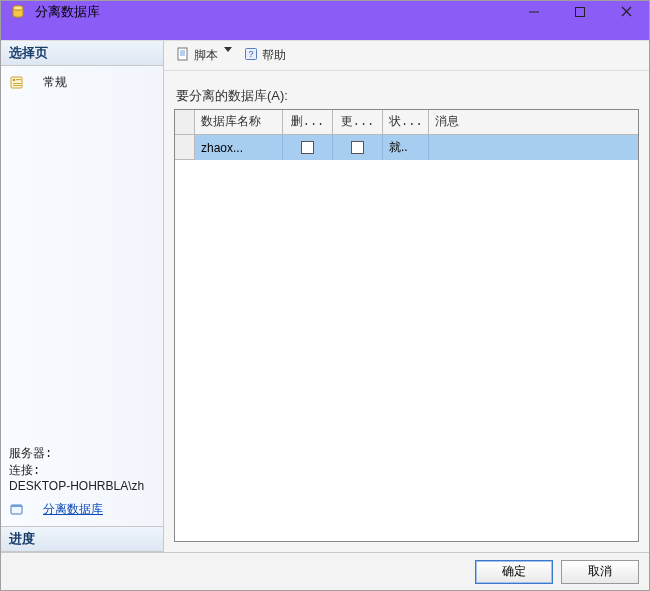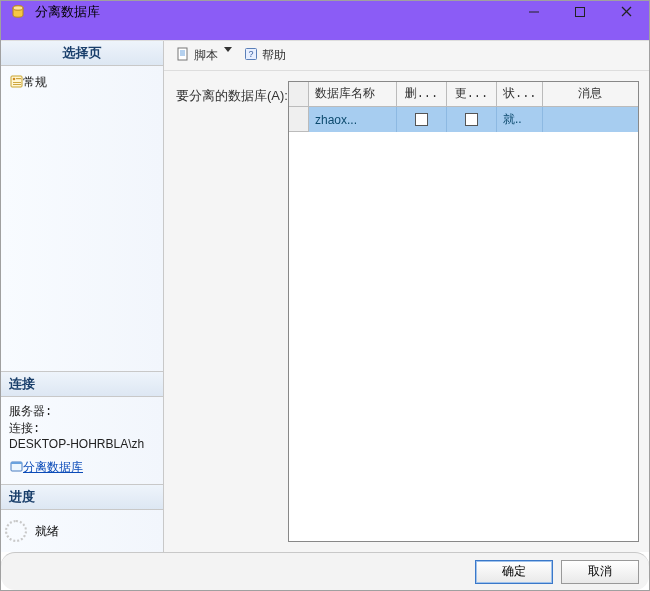--- a/index.html
+++ b/index.html
@@ -56,28 +56,28 @@
   }
   .section-header {
     background: linear-gradient(to bottom, #eef4fb, #dde7f3);
     border-top: 1px solid #c8c8c8;
     border-bottom: 1px solid #c8c8c8;
     padding: 3px 8px;
     font-weight: bold;
     color: #1a3f6b;
     font-size: 13px;
   }
-  .section-header.first { border-top: none; text-align: center; }
+  .section-header.first { border-top: none; }
   .left-content {
     padding: 6px 8px;
     font-size: 12px;
     color: #222;
   }
   .left-item {
-    display: flex; gap: 0;
+    display: flex; align-items: center; gap: 20px;
     padding: 2px 0;
   }
   .left-icon { width: 14px; height: 14px; display:flex; align-items:center; justify-content:center; }
   .conn-label { margin-bottom: 0; font-family: Liberation Mono, monospace; }
   .conn-value { margin-bottom: 6px; }
   .link { color: #0b4bb8; text-decoration: underline; cursor: pointer; }
   .flex-spacer { flex: 1; }
   .progress-row { display:flex; align-items:center; gap:8px; padding: 10px 8px 10px 4px; }
   .spinner {
     width: 22px; height: 22px;
@@ -108,20 +108,21 @@
     border-left: 4px solid transparent;
     border-right: 4px solid transparent;
     border-top: 5px solid #333;
     margin-left: 2px;
   }
   .main-body {
     flex: 1;
     padding: 10px 10px 10px 10px;
     background: #f5f5f5;
     display: flex;
+    flex-direction: column;
     min-height: 0;
   }
   .grid-label { font-size: 13px; margin: 6px 0 4px 2px; color: #333; }
   .grid {
     flex: 1;
     background: #fff;
     border: 1px solid #888;
     overflow: hidden;
     display: flex;
     flex-direction: column;
@@ -143,38 +144,38 @@
     padding: 3px 6px;
     font-size: 12px;
     color: #333;
     white-space: nowrap;
     overflow: hidden;
   }
   .col-name { width: 88px; }
   .col-drop { width: 50px; text-align:center; }
   .col-update { width: 50px; text-align:center; }
   .col-state { width: 46px; }
-  .col-msg { flex: 1; border-right: none; margin-left: 29px; }
+  .col-msg { flex: 1; border-right: none; }
   .grid-row {
     display: flex;
     height: 25px;
     background: #a7cdf0;
     align-items: stretch;
   }
   .gr-rowhdr {
     width: 20px;
     background: #efefef;
     border-right: 1px solid #bbb;
     border-bottom: 1px solid #bbb;
   }
   .gc {
     border-right: 1px solid #8db9e2;
     padding: 3px 6px;
     font-size: 12px;
-    color: #0c4a6e;
+    color: #000000;
     display: flex;
     align-items: center;
     overflow: hidden;
     white-space: nowrap;
   }
   .gc.center { justify-content: center; }
   .col-msg-cell { flex:1; border-right: none; }
   .cb {
     width: 13px; height: 13px;
     background: #fff;
@@ -184,21 +185,20 @@
   
   .footer {
     height: 38px;
     border-top: 1px solid #c8c8c8;
     display: flex;
     align-items: center;
     justify-content: flex-end;
     gap: 8px;
     padding: 0 10px;
     background: #f3f3f3;
-    border-radius: 14px;
   }
   .btn {
     min-width: 78px;
     height: 24px;
     border: 1px solid #999;
     background: linear-gradient(#fff, #e9e9e9);
     font-size: 12px;
     display: flex; align-items: center; justify-content: center;
     padding: 0 10px;
   }
@@ -252,41 +252,36 @@
               <rect x="3" y="7" width="8" height="1" fill="#cfa740"></rect>
               <rect x="3" y="9" width="8" height="1" fill="#cfa740"></rect>
             </svg>
           </span>
           <span>常规</span>
         </div>
       </div>
 
       <div class="flex-spacer"></div>
 
-      <div class="section-header">连接</div>
       <div class="left-content">
         <div class="conn-label">服务器:</div>
         <div class="conn-label">连接:</div>
         <div class="conn-value">DESKTOP-HOHRBLA\zh</div>
         <div class="left-item">
           <span class="left-icon">
             <svg width="13" height="13" viewBox="0 0 13 13">
               <rect x="1" y="2" width="11" height="9" rx="1" fill="#eef7ff" stroke="#4a7cc0"></rect>
               <rect x="1" y="2" width="11" height="2" fill="#6aa2de"></rect>
             </svg>
           </span>
           <span class="link">分离数据库</span>
         </div>
       </div>
 
       <div class="section-header">进度</div>
-      <div class="progress-row">
-        <span class="spinner"></span>
-        <span>就绪</span>
-      </div>
     </div>
 
     <div class="mainpane">
       <div class="toolbar">
         <div class="tool-item">
           <span>
             <svg width="14" height="14" viewBox="0 0 14 14">
               <rect x="2" y="1" width="9" height="12" fill="#fff" stroke="#777"></rect>
               <line x1="4" y1="4" x2="9" y2="4" stroke="#6aa2de"></line>
               <line x1="4" y1="6" x2="9" y2="6" stroke="#6aa2de"></line>

